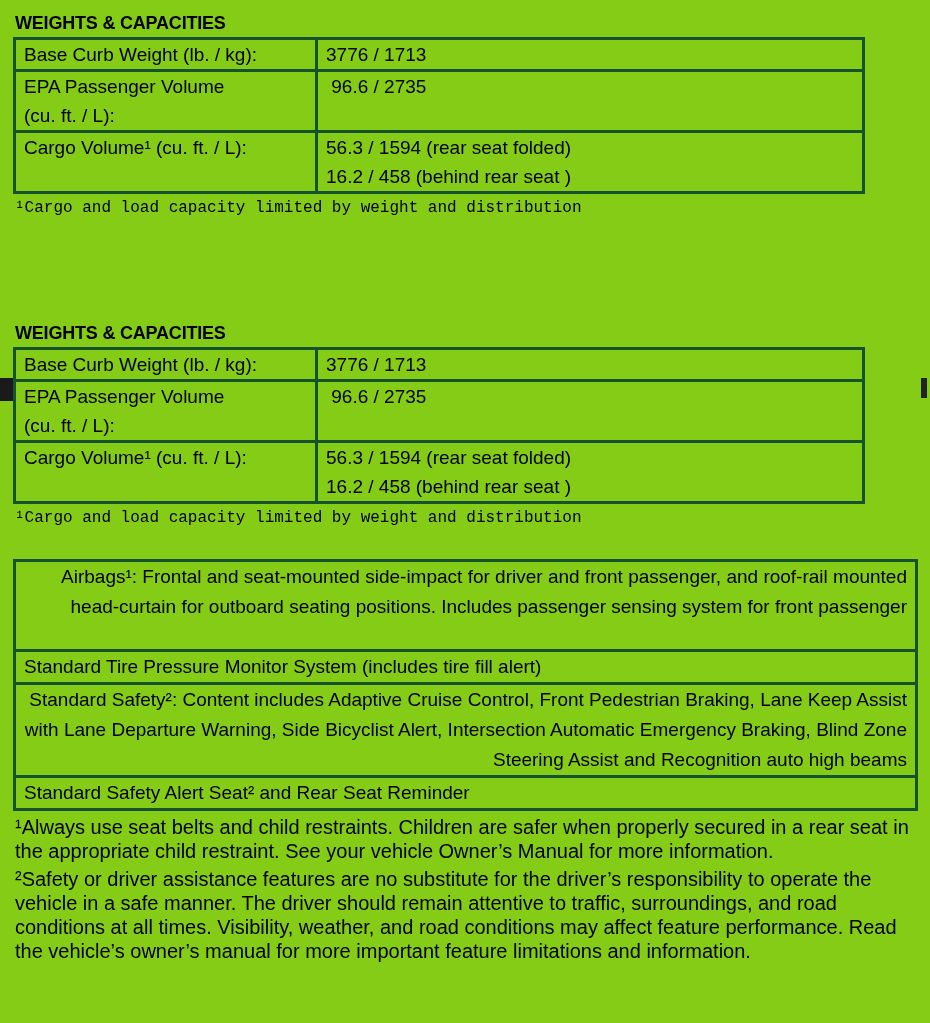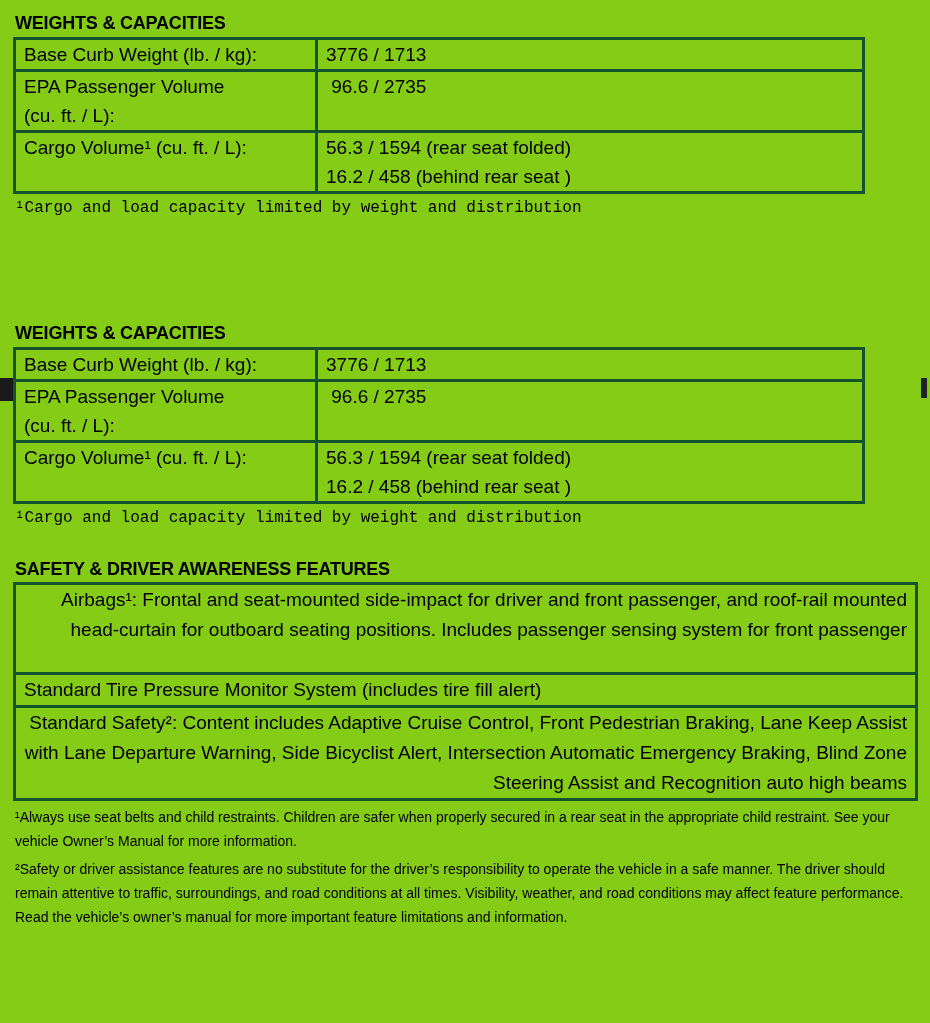--- a/index.html
+++ b/index.html
@@ -55,21 +55,21 @@
     font-size: 16px;
     line-height: 22px;
     padding-left: 2px;
     width: 905px;
     font-family: Liberation Mono, monospace;
   }
   .section-2 { margin-top: 104px; }
   .section-3 { margin-top: 30px; }
   .safety-footnote {
     margin: 4px 0 0 0;
-    font-size: 14px;
+    font-size: 20px;
     line-height: 24px;
     width: 910px;
     padding-left: 2px;
   }
   .edge-mark {
     position: absolute;
     background: #1a1a1a;
   }
   .edge-mark.left  { left: 0;     top: 378px; width: 13px; height: 23px; }
   .edge-mark.right { left: 921px; top: 378px; width: 6px;  height: 20px; background: #222222; }
@@ -127,31 +127,33 @@
         <td>Cargo Volume¹ (cu. ft. / L):</td>
         <td>56.3 / 1594 (rear seat folded)
 16.2 / 458 (behind rear seat )</td>
       </tr>
     </tbody>
       </table>
     <p class="footnote">¹Cargo and load capacity limited by weight and distribution</p>
   </section>
 
   <section class="section-3">
-    <h2 class="section-title">SAFETY &amp; DRIVER AWARENESS FEATURES</h2>
     <table class="spec-table safety-table">
       <tbody>
           <tr class="s-3line">
         <td>Airbags¹: Frontal and seat-mounted side-impact for driver and front passenger, and roof-rail mounted head-curtain for outboard seating positions. Includes passenger sensing system for front passenger</td>
       </tr>
       <tr class="s-1line">
         <td>Standard Tire Pressure Monitor System (includes tire fill alert)</td>
       </tr>
       <tr class="s-3line">
         <td>Standard Safety²: Content includes Adaptive Cruise Control, Front Pedestrian Braking, Lane Keep Assist with Lane Departure Warning, Side Bicyclist Alert, Intersection Automatic Emergency Braking, Blind Zone Steering Assist and Recognition auto high beams</td>
+      </tr>
+      <tr class="s-1line">
+        <td>Standard Safety Alert Seat² and Rear Seat Reminder</td>
       </tr>
     </tbody>
       </table>
     <p class="safety-footnote">¹Always use seat belts and child restraints. Children are safer when properly secured in a rear seat in the appropriate child restraint. See your vehicle Owner’s Manual for more information.</p>
     <p class="safety-footnote">²Safety or driver assistance features are no substitute for the driver’s responsibility to operate the vehicle in a safe manner. The driver should remain attentive to traffic, surroundings, and road conditions at all times. Visibility, weather, and road conditions may affect feature performance. Read the vehicle’s owner’s manual for more important feature limitations and information.</p>
   </section>
 
   <div class="edge-mark left"></div>
   <div class="edge-mark right"></div>
 

